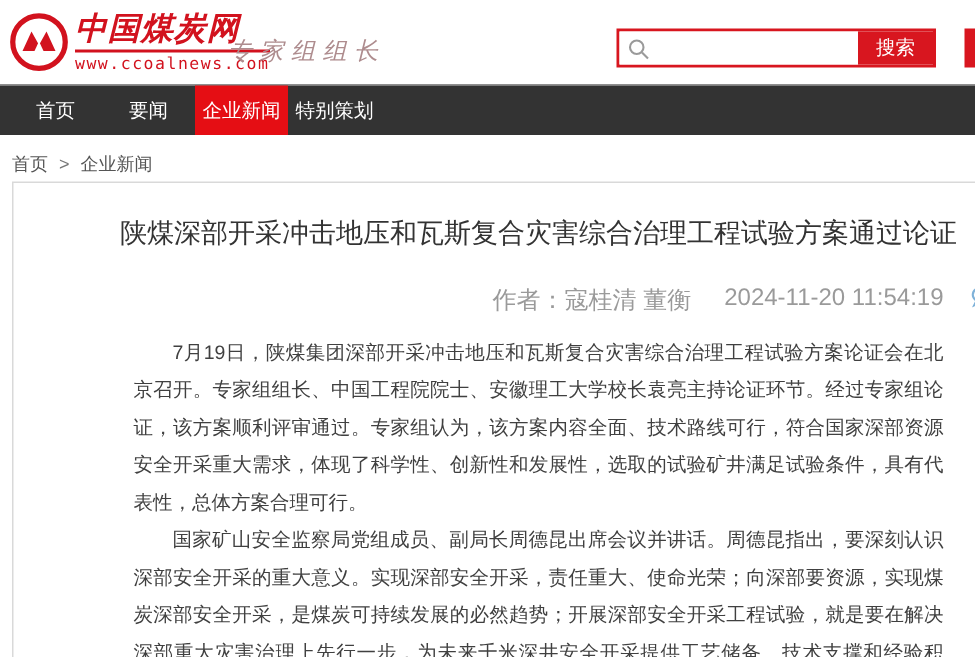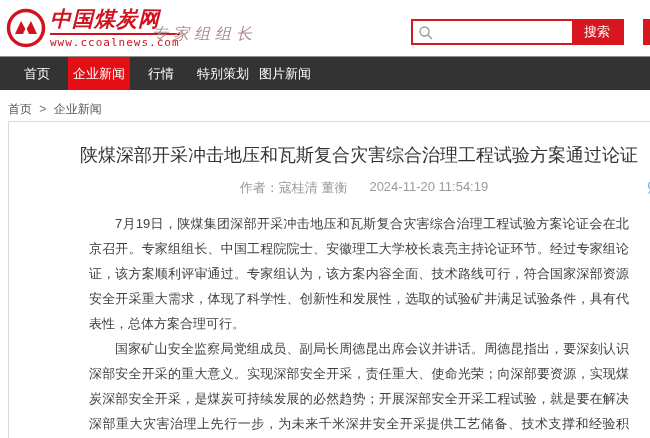--- a/index.html
+++ b/index.html
@@ -40,22 +40,22 @@
   
   .breadcrumb { padding:11px 0 0 8px; font-size:12px; color:#555; height:27px; }
   .breadcrumb span { cursor:pointer; }
   .crumb-sep { margin:0 4px; color:#777; cursor:default; }
 
   
   .article-box { position:absolute; left:8px; top:121px; width:702px; height:400px;
     border:1px solid #d9d9d9; background:#fff; padding:0 80px; }
   .article-title { margin:21px -50px 0; text-align:center; white-space:nowrap;
     font-size:18px; color:#333; font-weight:normal; }
-  .byline { position:relative; margin-top:12px; height:18px; font-size:13px; color:#9a9a9a;
-    display:flex; justify-content:center; gap:22px; }
+  .byline { position:relative; margin-top:23px; height:18px; font-size:16px; color:#9a9a9a;
+    display:flex; justify-content:flex-end; gap:22px; }
   .byline .author { margin-left:10px; }
   .share-icons { position:absolute; left:558px; top:0; display:flex; gap:13px; align-items:center; }
   .share-icons svg { display:block; cursor:pointer; }
   .article-body { margin-top:14px; font-size:13px; color:#404040; line-height:25px;
     text-align:justify; }
   .article-body p { text-indent:2em; margin-bottom:0; }
 </style>
 </head>
 <body>
 
@@ -81,24 +81,23 @@
     <input class="search-input" value="" placeholder="" style="">
     <button class="search-btn">搜索</button>
   </div>
   <button class="cutoff-btn"></button>
 </div>
 
 <div class="header-divider"></div>
 
 <div class="nav">
   <div class="nav-item">首页</div>
+  <div class="nav-item">要闻</div>
   <div class="nav-item active">企业新闻</div>
-  <div class="nav-item">行情</div>
   <div class="nav-item">特别策划</div>
-  <div class="nav-item">图片新闻</div>
 </div>
 
 <div class="breadcrumb">
   <span>首页</span>
   <span class="crumb-sep">&gt;</span>
   <span>企业新闻</span>
 </div>
 
 <div class="article-box">
   <h1 class="article-title">陕煤深部开采冲击地压和瓦斯复合灾害综合治理工程试验方案通过论证</h1>

